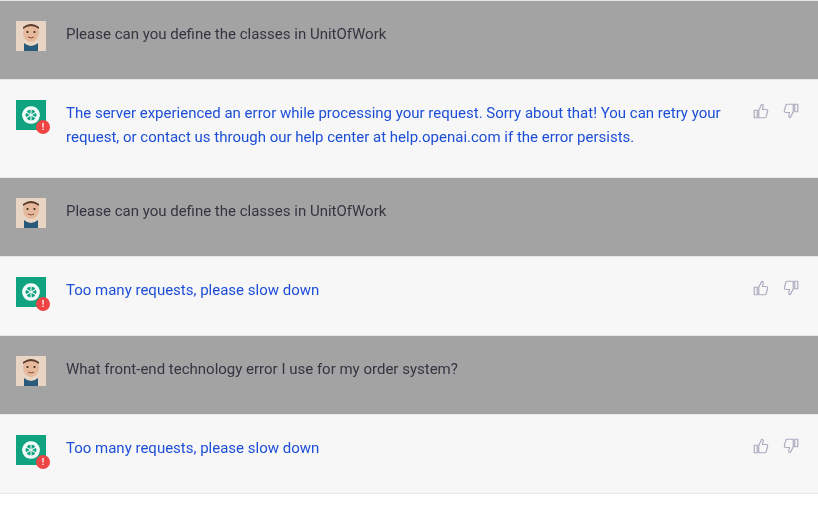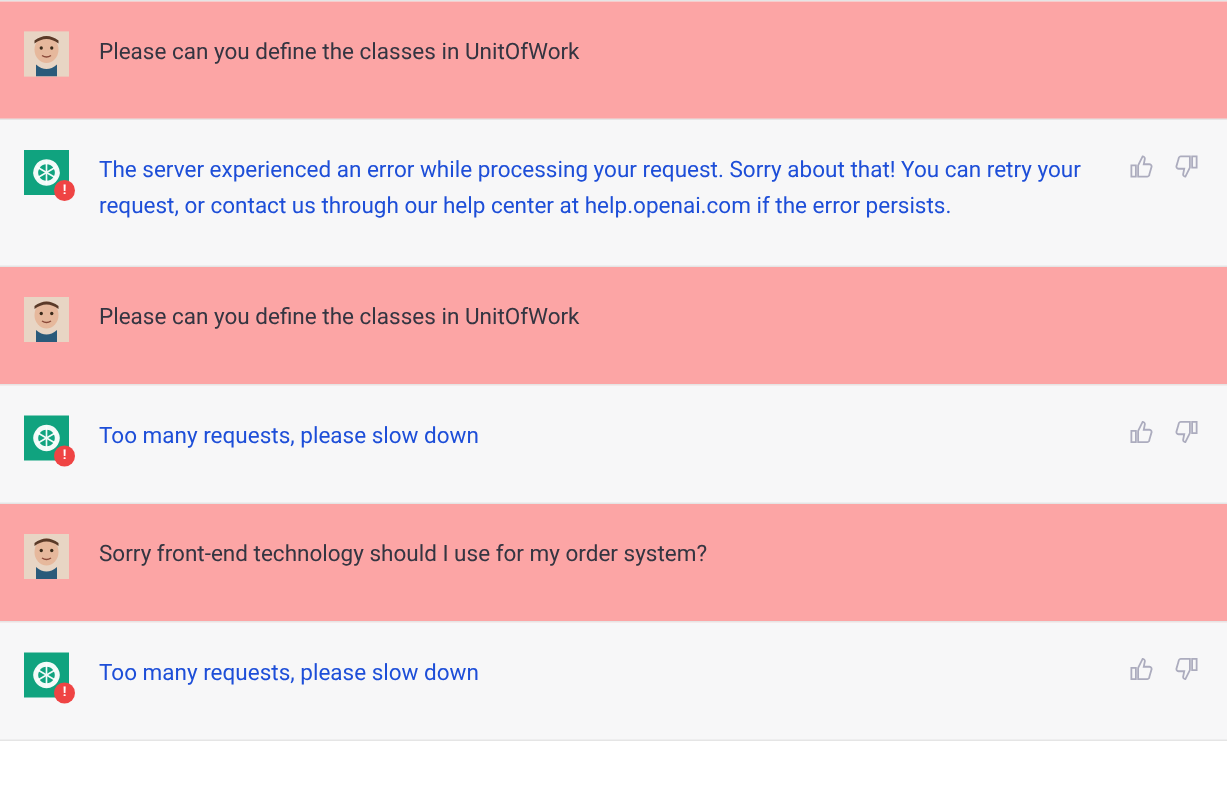--- a/index.html
+++ b/index.html
@@ -14,21 +14,21 @@
     border-top: 1px solid #e5e5e5;
   }
   .message-row {
     display: flex;
     padding: 20px 16px 28px 16px;
     border-bottom: 1px solid #e5e5e5;
     gap: 20px;
     position: relative;
   }
   .message-row.user {
-    background: #fca5a5;
+    background: #a3a3a3;
   }
   .message-row.assistant {
     background: #f7f7f8;
   }
   .avatar {
     width: 30px;
     height: 30px;
     flex-shrink: 0;
     position: relative;
   }
@@ -191,21 +191,21 @@
       <svg viewBox="0 0 30 30">
         <rect width="30" height="30" fill="#e8d5c4"></rect>
         <ellipse cx="15" cy="12" rx="8" ry="9" fill="#e6b89c"></ellipse>
         <path d="M7 8 Q15 2 23 8 L23 6 Q15 0 7 6 Z" fill="#5a3a28"></path>
         <circle cx="11.5" cy="11" r="1.1" fill="#3a2a1a"></circle>
         <circle cx="18.5" cy="11" r="1.1" fill="#3a2a1a"></circle>
         <path d="M12 16 Q15 18 18 16" stroke="#8a4a3a" stroke-width="1" fill="none"></path>
         <path d="M8 22 Q15 28 22 22 L22 30 L8 30 Z" fill="#2a5a7a"></path>
       </svg>
     </div>
-    <div class="content">Sorry front-end technology should I use for my order system?</div>
+    <div class="content">What front-end technology error I use for my order system?</div>
   </div>
 
   <div class="message-row assistant">
     <div class="avatar avatar-ai">
       <svg viewBox="0 0 40 40">
         <path d="M20 4 a16 16 0 0 1 13.86 8 a16 16 0 0 1 0 16 a16 16 0 0 1 -13.86 8 a16 16 0 0 1 -13.86 -8 a16 16 0 0 1 0 -16 a16 16 0 0 1 13.86 -8 z M20 10 a10 10 0 0 0 -8.66 5 a10 10 0 0 0 0 10 a10 10 0 0 0 8.66 5 a10 10 0 0 0 8.66 -5 a10 10 0 0 0 0 -10 a10 10 0 0 0 -8.66 -5 z" fill="#fff" opacity="0.95"></path>
         <g stroke="#fff" stroke-width="2" fill="none" opacity="0.95">
           <path d="M20 6 L20 34"></path>
           <path d="M8 13 L32 27"></path>
           <path d="M8 27 L32 13"></path>

